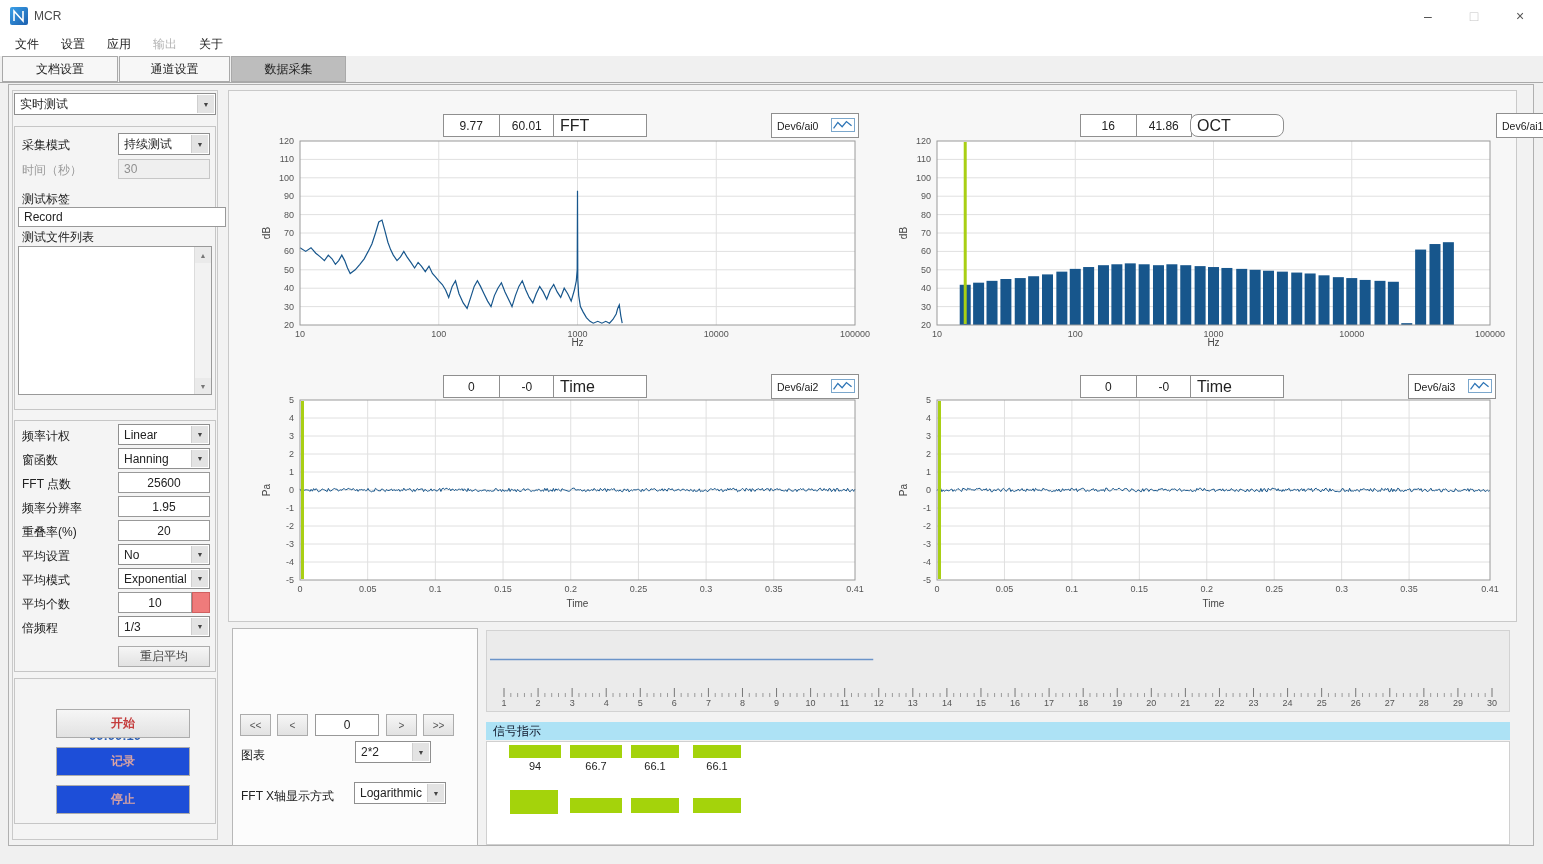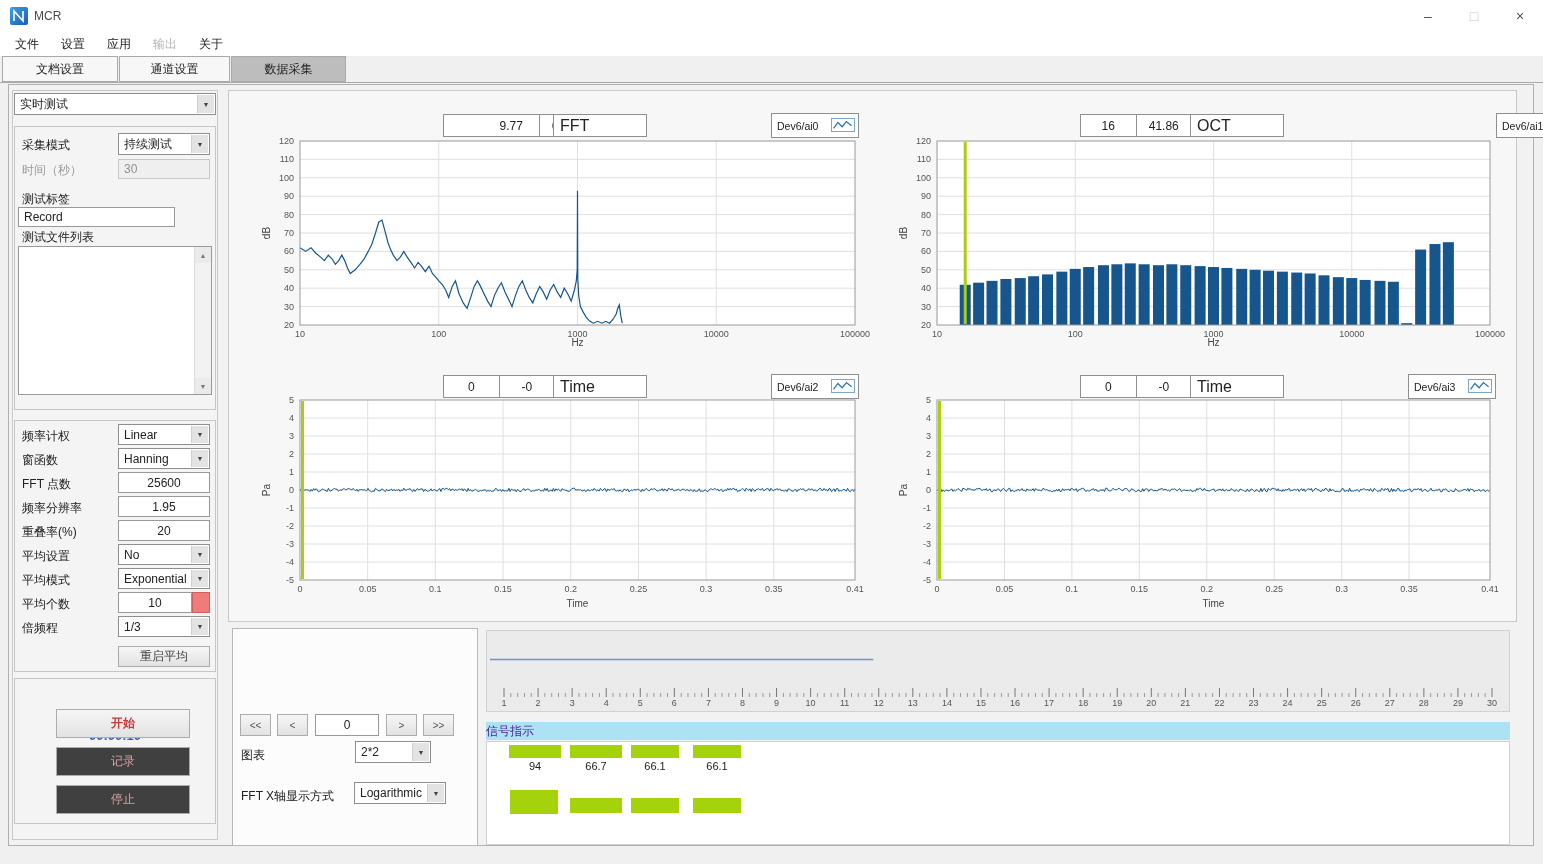--- a/index.html
+++ b/index.html
@@ -36,31 +36,31 @@
   .scrollbar{position:absolute;right:0;top:0;width:16px;height:100%;background:#f2f2f2;border-left:1px solid #dcdcdc;}
   .scroll-btn{position:absolute;left:0;width:16px;height:16px;background:#eaeaea;color:#777;
               display:flex;align-items:center;justify-content:center;}
   .scroll-btn.up::after{content:"▲";font-size:7px;}
   .scroll-btn.down::after{content:"▼";font-size:7px;}
   .btn{position:absolute;box-sizing:border-box;background:linear-gradient(#f6f6f6,#e2e2e2);border:1px solid #acacac;
        display:flex;align-items:center;justify-content:center;font-size:12px;color:#444;}
   .btn.sm{font-size:10px;color:#555;}
   .btn.big{font-size:12px;}
   .btn.red{color:#c43c3c;font-weight:bold;}
-  .btn.disabled-red{color:#d9a3a3;font-weight:normal;background:#404040;}
+  .btn.disabled-red{color:#d9a3a3;font-weight:bold;background:#1d4ed8;}
   .red-block{position:absolute;background:#ef7b7b;border:1px solid #d06060;box-sizing:border-box;}
   .timer{position:absolute;text-align:center;font-size:13px;font-weight:bold;color:#2d5fb3;margin-top:44px;}
   .readout{position:absolute;width:110px;height:21px;background:#fff;border:1px solid #8f8f8f;box-sizing:content-box;display:flex;}
   .ro-cell{flex:1;display:flex;align-items:center;justify-content:center;font-size:12px;}
   .ro-cell:first-child{border-right:1px solid #8f8f8f;}
   .type-box{position:absolute;width:86px;height:21px;background:#fff;border:1px solid #8f8f8f;line-height:21px;padding-left:6px;font-size:16px;box-sizing:content-box;}
   .dev-box{position:absolute;width:86px;height:23px;background:#fff;border:1px solid #8f8f8f;font-size:10.5px;box-sizing:content-box;}
   .dev-txt{position:absolute;left:5px;top:6px;}
   .dev-icon{position:absolute;right:3px;top:4px;width:24px;height:14px;border:1px solid #7ba7cc;background:#fff;box-sizing:border-box;}
-  .signal-title{position:absolute;background:#ade2f5;font-size:12px;color:#4c1d95;line-height:18px;box-sizing:border-box;}
+  .signal-title{position:absolute;background:#ade2f5;font-size:12px;color:#0f172a;line-height:18px;padding-left:7px;box-sizing:border-box;}
   .sig-bar{position:absolute;}
   .sig-val{position:absolute;text-align:center;font-size:11px;color:#222;}
   #dynamic-root{position:absolute;left:0;top:0;width:0;height:0;}
   #overlay{position:absolute;left:0;top:0;pointer-events:none;}
 </style>
 </head>
 <body>
 
 <div class="titlebar">
   <span class="app-icon">
@@ -103,21 +103,21 @@
 </div>
 <div class="groupbox" style="left:14px;top:126px;width:202px;height:284px;"></div>
 <div class="label" style="left:22px;top:137px;">采集模式</div>
 <div class="combo" style="left:118px;top:133px;width:92px;height:22px;">
   <span class="val">持续测试</span>
   <span class="arrow"></span>
 </div>
 <div class="label disabled" style="left:22px;top:162px;">时间（秒）</div>
 <div class="textbox left disabled" style="left:118px;top:159px;width:92px;height:20px;">30</div>
 <div class="label" style="left:22px;top:191px;">测试标签</div>
-<div class="textbox left" style="left:18px;top:207px;width:157px;height:20px;">Record</div>
+<div class="textbox left" style="left:18px;top:207px;width:208px;height:20px;">Record</div>
 <div class="label" style="left:22px;top:229px;">测试文件列表</div>
 <div class="listbox" style="left:18px;top:246px;width:194px;height:149px;">
   <div class="scrollbar">
     <div class="scroll-btn up" style="top:0;"></div>
     <div class="scroll-btn down" style="bottom:0;"></div>
   </div>
 </div>
 <div class="groupbox" style="left:14px;top:420px;width:202px;height:252px;"></div>
 <div class="btn" style="left:118px;top:646px;width:92px;height:21px;">重启平均</div>
 <div class="groupbox" style="left:14px;top:678px;width:202px;height:146px;"></div>
@@ -176,36 +176,36 @@
       <div class="arrow"></div>
     </div>
     <div class="label" style="left: 22px; top: 596px;">平均个数</div>
     <div class="textbox" style="left: 118px; top: 592px; width: 74px; height: 21px;">10</div>
     <div class="red-block" style="left: 192px; top: 592px; width: 18px; height: 21px;"></div>
     <div class="label" style="left: 22px; top: 620px;">倍频程</div>
     <div class="combo" style="left: 118px; top: 616px; width: 92px; height: 21px;">
       <div class="val">1/3</div>
       <div class="arrow"></div>
     </div>
-    <div class="readout" style="left: 443px; top: 114px; padding-left: 40px;">
+    <div class="readout" style="left: 443px; top: 114px;">
       <div class="ro-cell">9.77</div>
       <div class="ro-cell">60.01</div>
     </div>
     <div class="type-box" style="left: 553px; top: 114px;">FFT</div>
     <div class="dev-box" style="left: 771px; top: 113px;">
       <div class="dev-txt">Dev6/ai0</div>
       <div class="dev-icon"><svg viewBox="0 0 24 14" width="22" height="12">
           <polyline points="1,11 6,4 11,9 16,3 22,8" fill="none" stroke="#2e75b6" stroke-width="1.5"></polyline>
         </svg></div>
     </div>
     <div class="readout" style="left: 1080px; top: 114px;">
       <div class="ro-cell">16</div>
       <div class="ro-cell">41.86</div>
     </div>
-    <div class="type-box" style="left: 1190px; top: 114px;">OCT</div>
+    <div class="type-box" style="left: 1190px; top: 114px; border-radius: 8px;">OCT</div>
     <div class="dev-box" style="left: 1448px; top: 113px; margin-left: 48px;">
       <div class="dev-txt">Dev6/ai1</div>
       <div class="dev-icon"><svg viewBox="0 0 24 14" width="22" height="12">
           <rect x="2" y="7" width="3" height="5" fill="#2e75b6"></rect>
           <rect x="7" y="3" width="3" height="9" fill="#2e75b6"></rect>
           <rect x="12" y="5" width="3" height="7" fill="#2e75b6"></rect>
           <rect x="17" y="8" width="3" height="4" fill="#2e75b6"></rect>
         </svg></div>
     </div>
     <div class="readout" style="left: 443px; top: 375px;">

